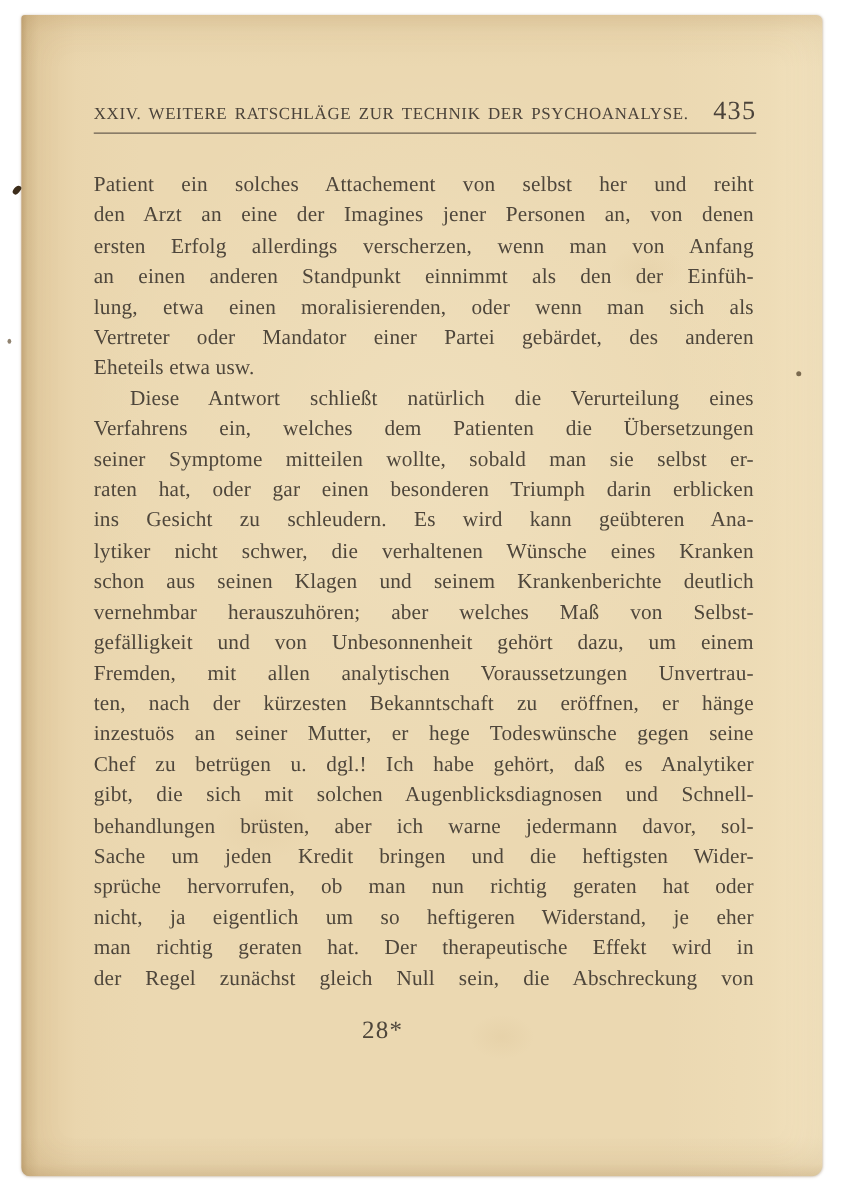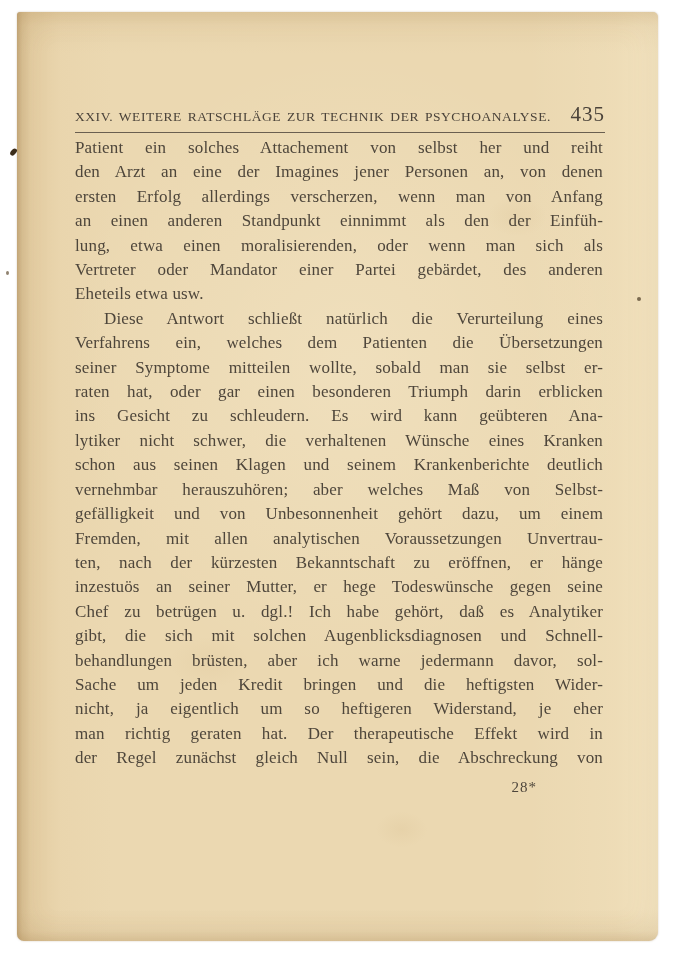--- a/index.html
+++ b/index.html
@@ -28,21 +28,20 @@
   }
   .running-head {
     position: absolute;
     left: 58px; top: 64px; width: 530px;
     display: flex;
     justify-content: space-between;
     align-items: baseline;
     border-bottom: 1px solid #6a5f50;
     padding-bottom: 5px;
     color: #4b433a;
-    margin-top: 26px;
   }
   .running-head .head-title {
     font-size: 13.5px;
     letter-spacing: 0.55px;
     word-spacing: 2px;
     white-space: nowrap;
   }
   .running-head .head-pageno {
     font-size: 21px;
     letter-spacing: 1px;
@@ -56,25 +55,25 @@
     letter-spacing: 0.15px;
   }
   .line {
     text-align: justify;
     text-align-last: justify;
     white-space: normal;
   }
   .line.para-end { text-align-last: left; }
   .line.indent { text-indent: 29px; }
   .printing-mark {
-    text-align: right;
+    text-align: center;
     padding-right: 66px;
-    font-size: 15px;
+    font-size: 20px;
     letter-spacing: 1px;
-    margin-top: 4px;
+    margin-top: 17px;
     color: #4e463b;
   }
   .speck { position: absolute; }
   .speck-1 {
     left: 11px; top: 148px; width: 5px; height: 8px;
     background: #3c2d1b; border-radius: 60% 40% 50% 50%;
     transform: rotate(38deg);
   }
   .speck-2 {
     left: 6px; top: 271px; width: 3px; height: 4px;
@@ -113,20 +112,21 @@
       <div class="line">schon aus seinen Klagen und seinem Krankenberichte deutlich</div>
       <div class="line">vernehmbar herauszuhören; aber welches Maß von Selbst-</div>
       <div class="line">gefälligkeit und von Unbesonnenheit gehört dazu, um einem</div>
       <div class="line">Fremden, mit allen analytischen Voraussetzungen Unvertrau-</div>
       <div class="line">ten, nach der kürzesten Bekanntschaft zu eröffnen, er hänge</div>
       <div class="line">inzestuös an seiner Mutter, er hege Todeswünsche gegen seine</div>
       <div class="line">Chef zu betrügen u. dgl.! Ich habe gehört, daß es Analytiker</div>
       <div class="line">gibt, die sich mit solchen Augenblicksdiagnosen und Schnell-</div>
       <div class="line">behandlungen brüsten, aber ich warne jedermann davor, sol-</div>
       <div class="line">Sache um jeden Kredit bringen und die heftigsten Wider-</div>
+      <div class="line">sprüche hervorrufen, ob man nun richtig geraten hat oder</div>
       <div class="line">nicht, ja eigentlich um so heftigeren Widerstand, je eher</div>
       <div class="line">man richtig geraten hat. Der therapeutische Effekt wird in</div>
       <div class="line">der Regel zunächst gleich Null sein, die Abschreckung von</div>
       <div class="printing-mark">28*</div>
   </div>
 
 </div>
 
 <div class="speck speck-1"></div>
 <div class="speck speck-2"></div>

